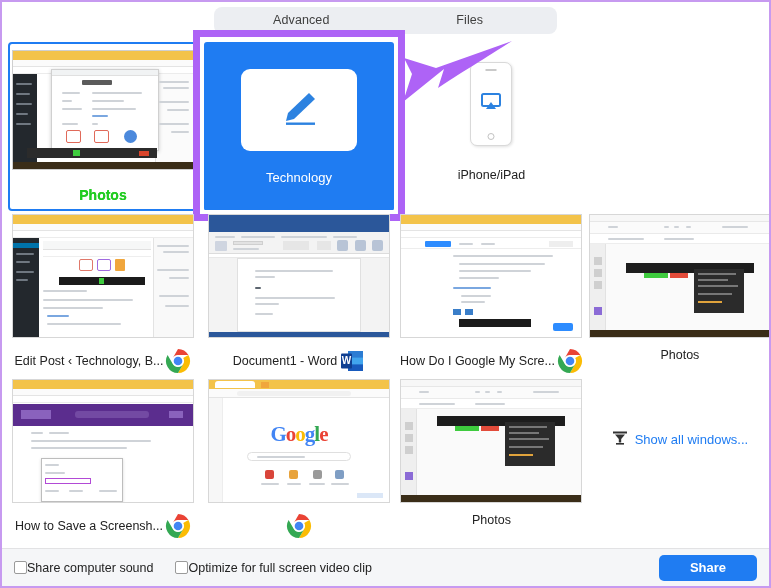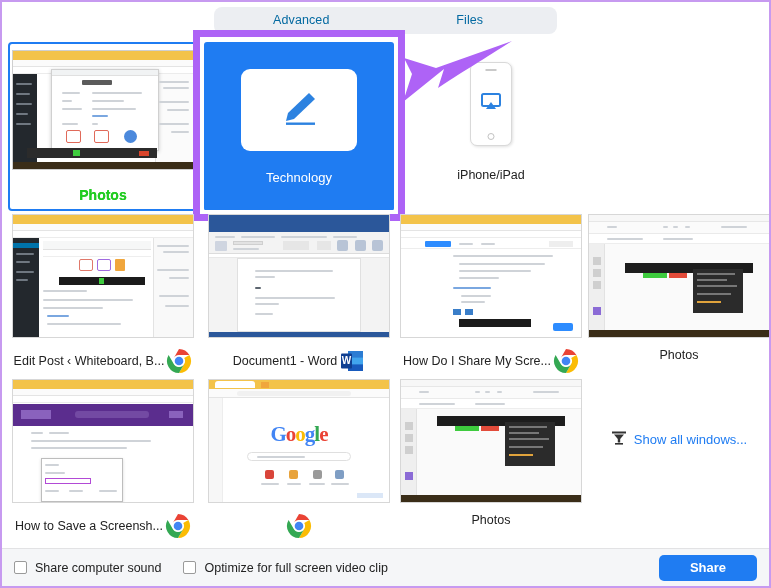--- a/index.html
+++ b/index.html
@@ -33,21 +33,21 @@
     padding: 3px;
     width: 343px;
     height: 27px;
   }
   .tab {
     flex: 1;
     display: flex;
     align-items: center;
     justify-content: center;
     font-size: 12.5px;
-    color: #0369a1;
+    color: #404040;
     border-radius: 6px;
     cursor: pointer;
     letter-spacing: .1px;
   }
   .tab.active {
     background: #ffffff;
     color: #1f7cf2;
     font-weight: bold;
     box-shadow: 0 1px 2px rgba(0,0,0,.13);
   }
@@ -201,21 +201,21 @@
     position: absolute;
     left: 0; right: 0; bottom: 0;
     height: 38px;
     background: #f5f6f8;
     border-top: 1px solid #e2e2e4;
     display: flex;
     align-items: center;
     padding: 0 12px;
   }
   .cb {
-    display: flex; align-items: center; gap: 8px;
+    display: flex; align-items: center; 
     font-size: 12.5px; color: #222;
     cursor: pointer;
   }
   .cb + .cb { margin-left: 22px; }
   .box {
     width: 13px; height: 13px;
     border: 1px solid #9a9a9a;
     background: #fff;
     border-radius: 2px;
   }
@@ -359,21 +359,21 @@
           <div style="position:absolute;left:46px;right:48px;top:62px;height:8px;background:#1b1b1b"></div>
           <div style="position:absolute;left:86px;top:63px;width:5px;height:6px;background:#3ecb3e"></div>
           <div class="tline" style="left:30px;top:75px;width:44px"></div>
           <div class="tline" style="left:30px;top:84px;width:90px"></div>
           <div class="tline" style="left:30px;top:92px;width:60px"></div>
           <div class="tline blue" style="left:34px;top:100px;width:22px"></div>
           <div class="tline" style="left:34px;top:108px;width:74px"></div>
         </div>
       </div>
       <div class="caption">
-        <span>Edit Post ‹ Whiteboard, B...</span>
+        <span>Edit Post ‹ Technology, B...</span>
         <span class="appicon">
           <svg width="26" height="26" viewBox="0 0 26 26">
             <circle cx="13" cy="13" r="12" fill="#fff"></circle>
             <path d="M13 1 A12 12 0 0 1 23.4 7 L13 7 A6 6 0 0 0 7.8 10 Z" fill="#ea4335"></path>
             <path d="M23.4 7 A12 12 0 0 1 13 25 L18.2 16 A6 6 0 0 0 18.2 10 Z" fill="#fbbc05"></path>
             <path d="M13 25 A12 12 0 0 1 2.6 7 L7.8 16 A6 6 0 0 0 18.2 16 Z" fill="#34a853"></path>
             <circle cx="13" cy="13" r="5.6" fill="#fff"></circle>
             <circle cx="13" cy="13" r="4.3" fill="#4285f4"></circle>
           </svg>
         </span>
@@ -442,21 +442,21 @@
           <div class="tline blue" style="left:52px;top:72px;width:38px"></div>
           <div class="tline" style="left:60px;top:80px;width:30px"></div>
           <div class="tline" style="left:60px;top:86px;width:24px"></div>
           <div style="position:absolute;left:52px;top:94px;width:8px;height:6px;background:#3a7ec9"></div>
           <div style="position:absolute;left:64px;top:94px;width:8px;height:6px;background:#3a7ec9"></div>
           <div style="position:absolute;left:58px;top:104px;right:50px;height:8px;background:#1b1b1b"></div>
           <div style="position:absolute;right:8px;bottom:6px;width:20px;height:8px;background:#2d8cff;border-radius:2px"></div>
         </div>
       </div>
       <div class="caption">
-        <span>How Do I Share My Scre...</span>
+        <span>How Do I Google My Scre...</span>
         <span class="appicon">
           <svg width="26" height="26" viewBox="0 0 26 26">
             <circle cx="13" cy="13" r="12" fill="#fff"></circle>
             <path d="M13 1 A12 12 0 0 1 23.4 7 L13 7 A6 6 0 0 0 7.8 10 Z" fill="#ea4335"></path>
             <path d="M23.4 7 A12 12 0 0 1 13 25 L18.2 16 A6 6 0 0 0 18.2 10 Z" fill="#fbbc05"></path>
             <path d="M13 25 A12 12 0 0 1 2.6 7 L7.8 16 A6 6 0 0 0 18.2 16 Z" fill="#34a853"></path>
             <circle cx="13" cy="13" r="5.6" fill="#fff"></circle>
             <circle cx="13" cy="13" r="4.3" fill="#4285f4"></circle>
           </svg>
         </span>

